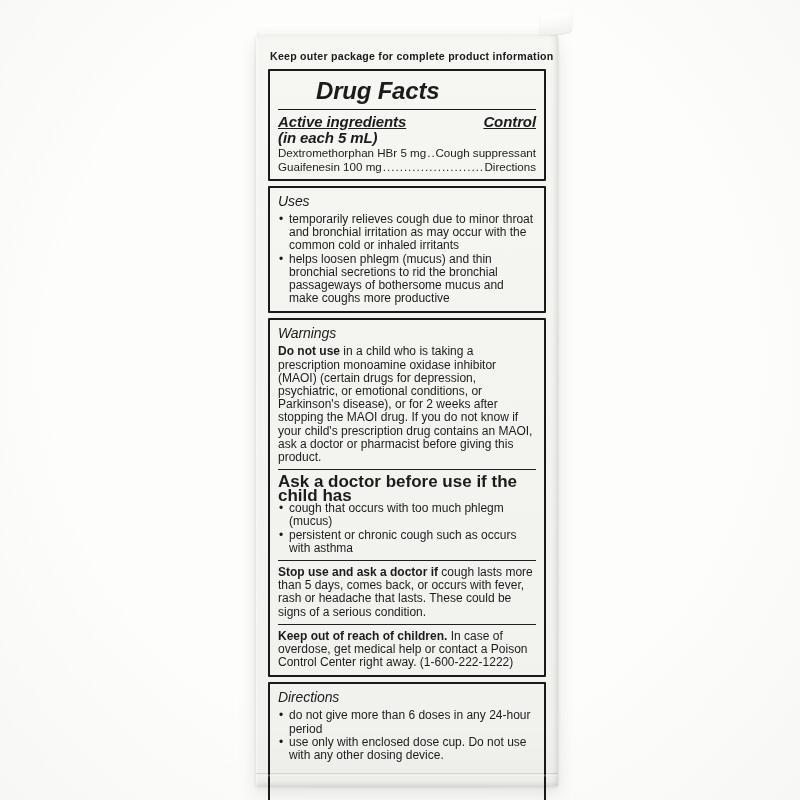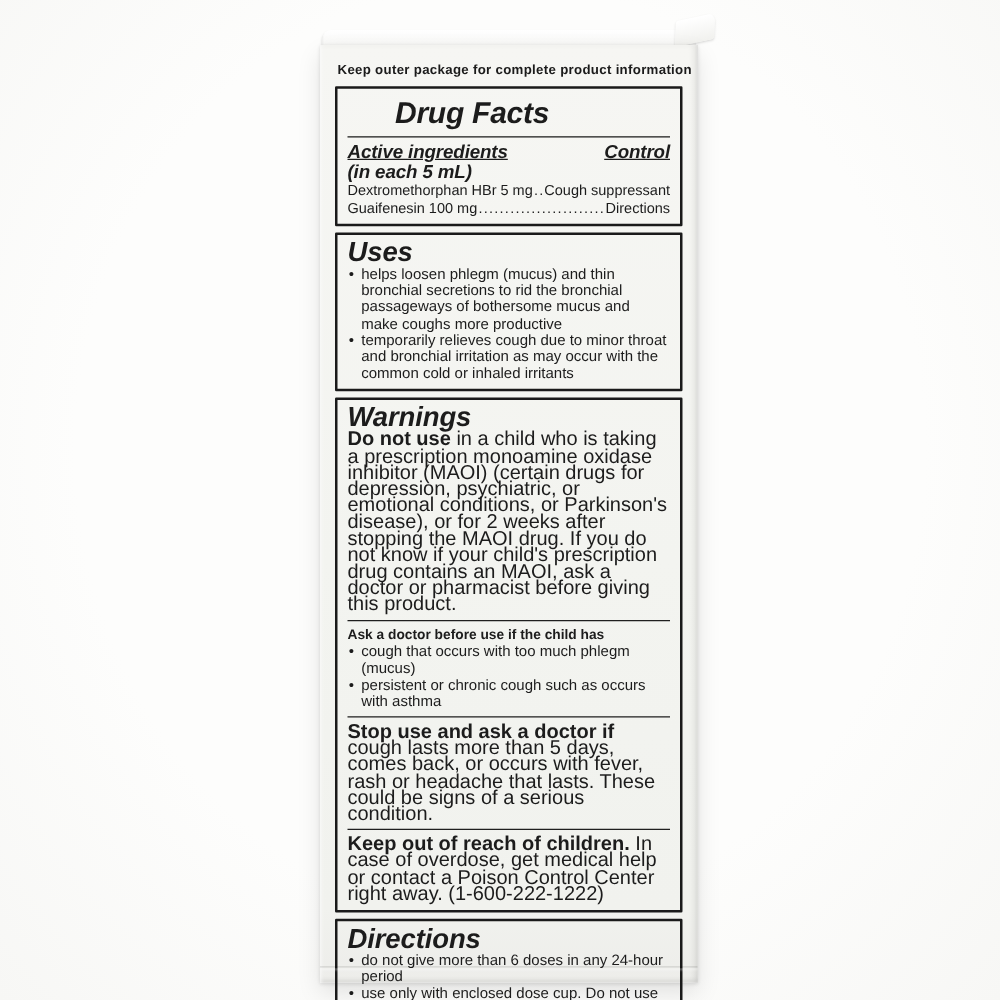--- a/index.html
+++ b/index.html
@@ -52,27 +52,27 @@
   }
   .df-title{
     font-size:24px;font-weight:bold;font-style:italic;letter-spacing:-.2px;
     padding:2px 0 4px 2px;
     margin-left:36px;
   }
   .rule{height:1px;background:#1a1a1a;border:0;margin:0 0 4px 0;}
   .hairline{height:1px;background:#1f1f1f;border:0;margin:5px 0;}
   .ai-head-row{display:flex;justify-content:space-between;align-items:baseline;text-decoration:underline;}
   .h-ital{font-size:15px;font-weight:bold;font-style:italic;letter-spacing:-.1px;line-height:16px;}
-  .sec-head{font-size:22px;font-weight:bold;font-style:italic;letter-spacing:-.1px;line-height:19px;margin-bottom:2px;}
+  .sec-head{font-size:14px;font-weight:normal;font-style:italic;letter-spacing:-.1px;line-height:19px;margin-bottom:2px;}
   .ing-row{display:flex;align-items:baseline;font-size:11.6px;line-height:13.5px;white-space:nowrap;text-align:right;}
   .ing-leader{flex:1;overflow:hidden;min-width:0;letter-spacing:1px;margin:0 1px;}
   .bullet{position:relative;padding-left:11px;font-size:12px;line-height:13.2px;}
   .bullet::before{content:"\2022";position:absolute;left:1px;top:0;}
-  .para{margin:0;font-size:16px;line-height:13.2px;}
-  .subhead{font-size:11px;font-weight:bold;line-height:13.5px;}
+  .para{margin:0;font-size:12px;line-height:13.2px;}
+  .subhead{font-size:17px;font-weight:bold;line-height:13.5px;}
   .directions-box{display:flex;flex-direction:column;min-height:185px;}
 </style>
 </head>
 <body>
 
 <div class="flap"></div>
 <div class="flap-corner"></div>
 
 <div class="package">
 
@@ -93,22 +93,22 @@
     </div>
     <div class="ing-row">
       <span>Guaifenesin 100 mg</span>
       <span class="ing-leader">....................................................</span>
       <span>Directions</span>
     </div>
   </div>
 
   <div class="panel">
     <div class="sec-head">Uses</div>
+    <div class="bullet">temporarily relieves cough due to minor throat and bronchial irritation as may occur with the common cold or inhaled irritants</div>
     <div class="bullet">helps loosen phlegm (mucus) and thin bronchial secretions to rid the bronchial passageways of bothersome mucus and make coughs more productive</div>
-    <div class="bullet">temporarily relieves cough due to minor throat and bronchial irritation as may occur with the common cold or inhaled irritants</div>
   </div>
 
   <div class="panel">
     <div class="sec-head">Warnings</div>
     <p class="para"><b>Do not use</b><span> in a child who is taking a prescription monoamine oxidase inhibitor (MAOI) (certain drugs for depression, psychiatric, or emotional conditions, or Parkinson's disease), or for 2 weeks after stopping the MAOI drug. If you do not know if your child's prescription drug contains an MAOI, ask a doctor or pharmacist before giving this product.</span></p>
 
     <hr class="hairline">
 
     <div class="subhead">Ask a doctor before use if the child has</div>
     <div class="bullet">cough that occurs with too much phlegm (mucus)</div>

